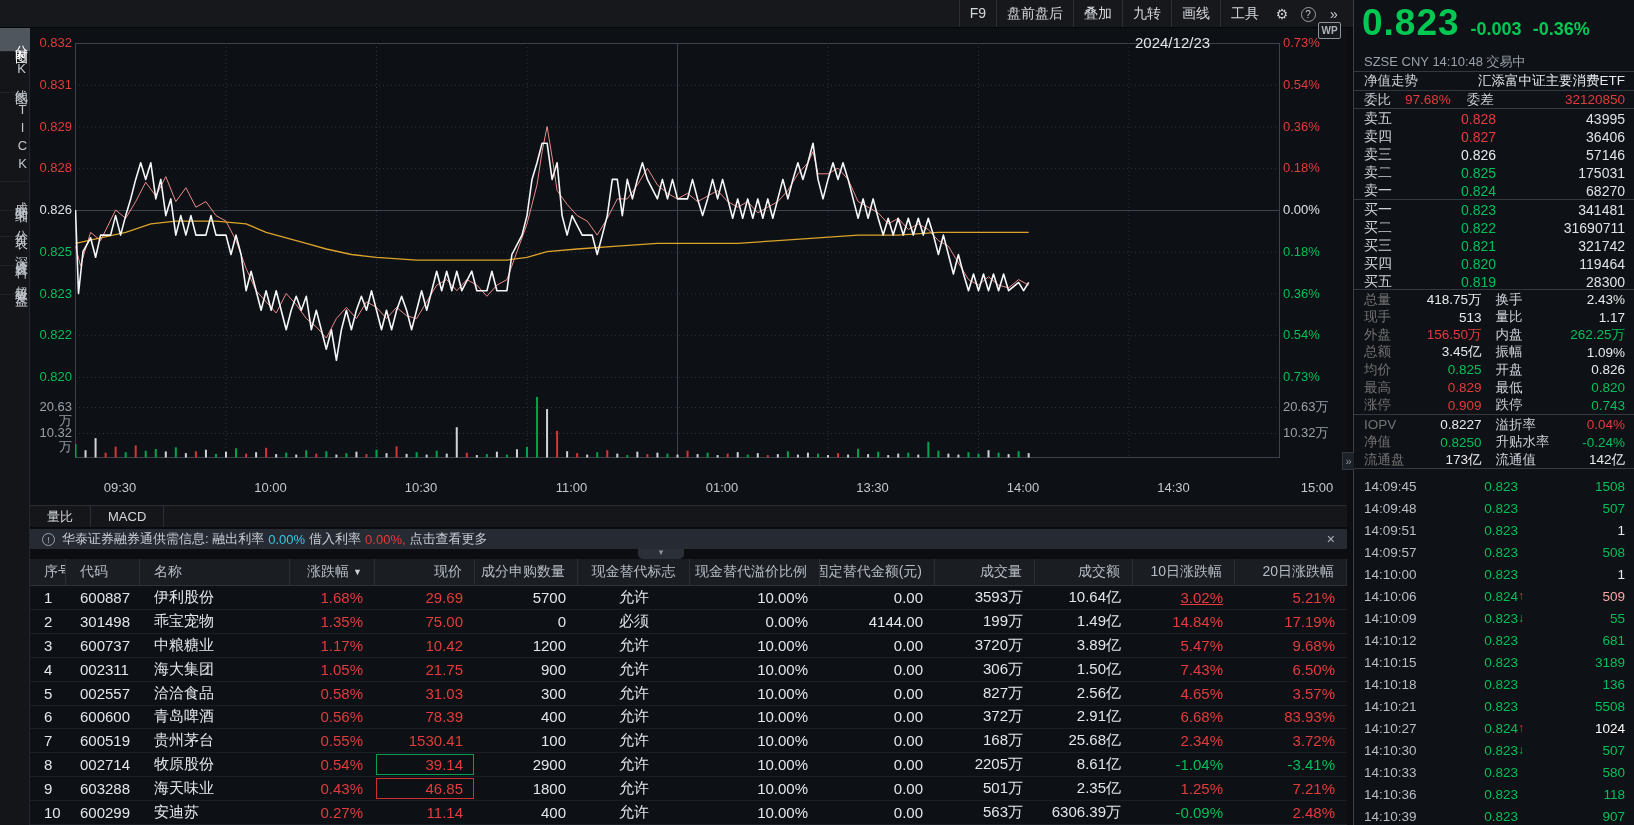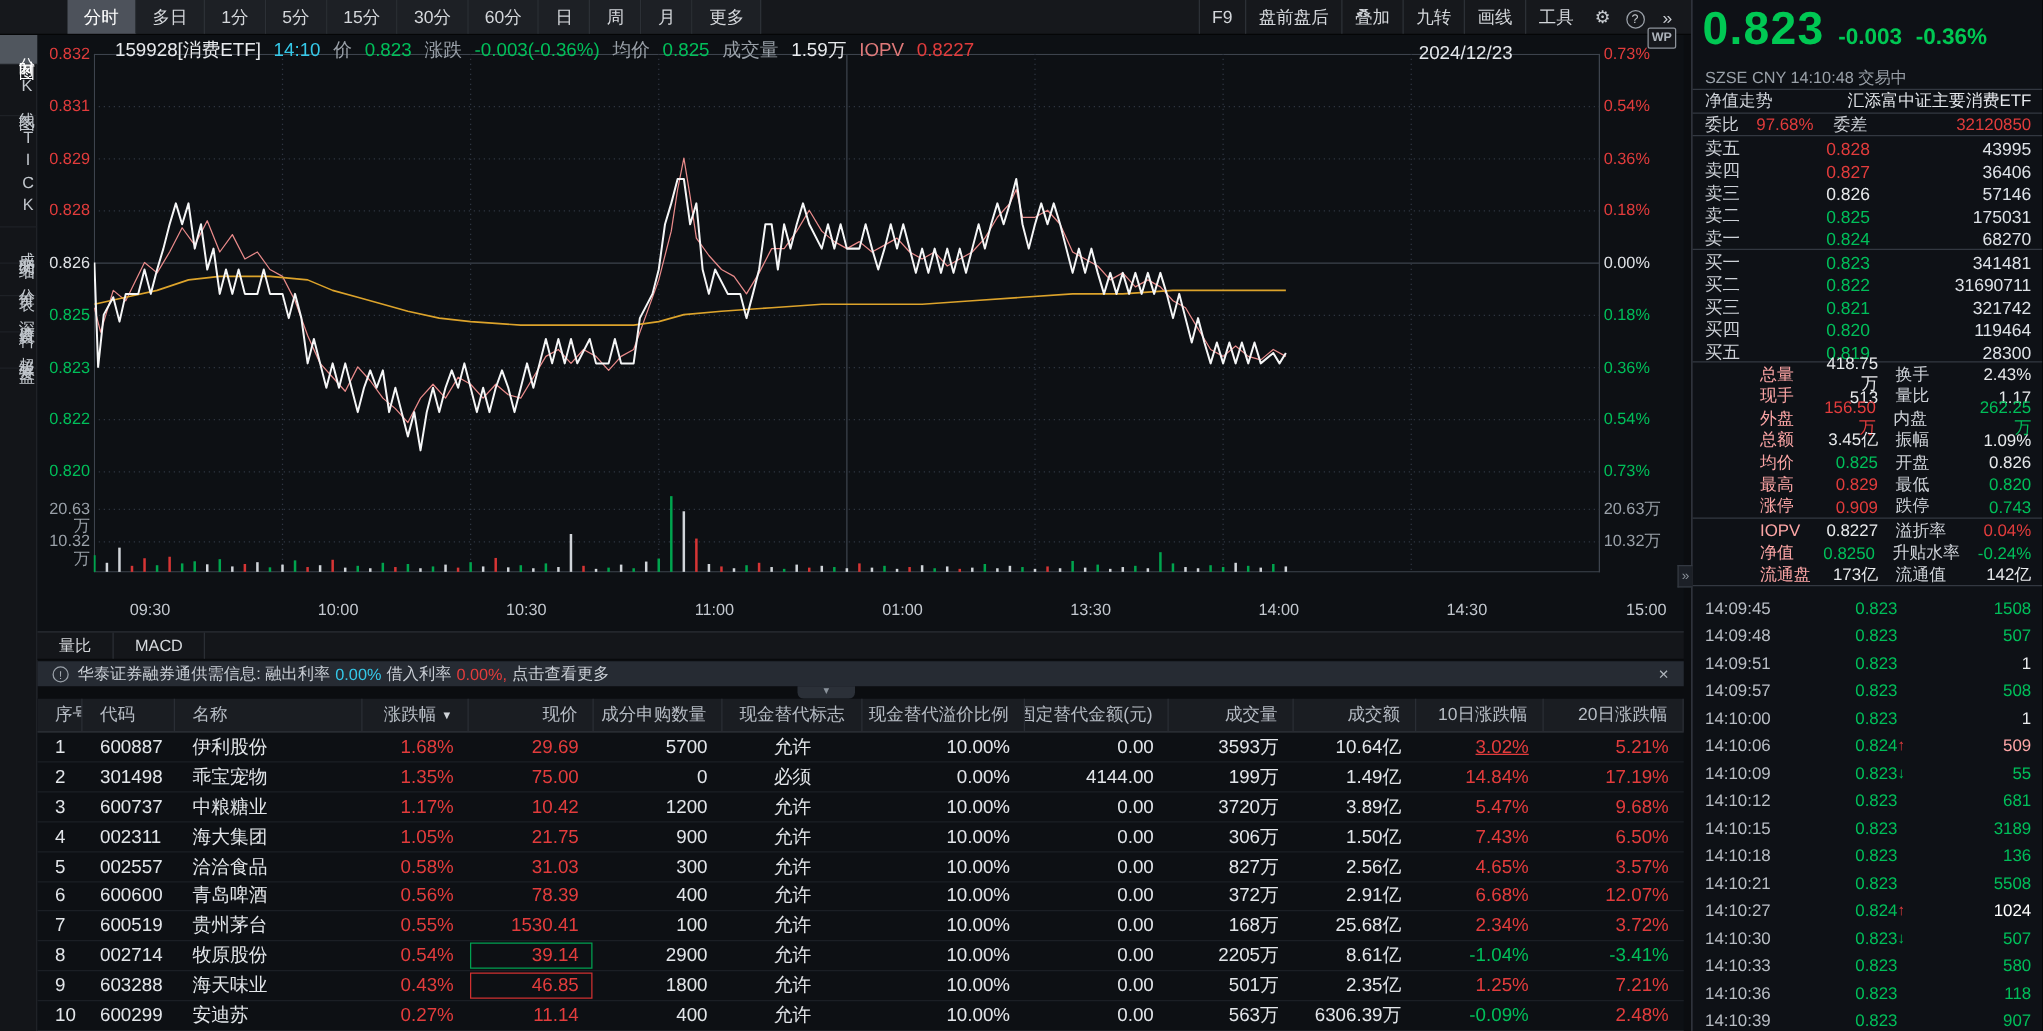--- a/index.html
+++ b/index.html
@@ -66,51 +66,38 @@
   .bigprice { font-size:37px; font-weight:bold; color:#00c853; letter-spacing:1px; }
   .bigchg { font-size:18px; font-weight:bold; color:#00c853; margin-left:11px; }
   .meta { position:absolute; left:10px; top:53px; font-size:13px; color:#9aa1a9; }
   .prow { position:absolute; left:0; width:281px; display:flex; align-items:center; font-size:13.5px; padding:0 10px; }
   .hr { position:absolute; left:0; width:281px; border-top:1px solid #333841; }
   .pl { color:#ced2d8; } .pv { color:#e6e9ed; }
   .book-row { position:absolute; left:0; width:281px; display:flex; font-size:14px; padding:0 10px; align-items:center; }
   .bk-l { width:42px; color:#ced2d8; }
   .bk-p { width:90px; text-align:right; }
   .bk-v { flex:1; text-align:right; color:#dfe3e8; }
-  .st-l { width:52px; color:#fca5a5;margin-left:44px; }
+  .st-l { width:52px; color:#737373; }
   .st-v { flex:1.1; text-align:right; }
   .st-l2 { width:84px; padding-left:14px; color:#ced2d8; }
   .st-v2 { flex:1; text-align:right; }
   .ticks { position:absolute; left:0; top:475px; width:281px; height:350px; overflow:hidden; }
   .tick-row { display:flex; height:22px; align-items:center; font-size:13.5px; padding:0 10px; }
   .tk-t { width:76px; color:#b9bec5; }
   .tk-p { width:78px; text-align:right; }
   .tk-a { width:14px; font-weight:bold; font-size:12px; }
   .tk-v { flex:1; text-align:right; }
   .expander { position:absolute; left:-12px; top:452px; width:12px; height:18px; background:#1c2027; border:1px solid #333841; border-right:none; color:#8b929a; font-size:11px; line-height:16px; text-align:center; }
 </style>
 </head>
 <body>
 
 <div id="root">
 
   <div class="topbar">
-    <div class="topbar-tabs" id="topTabs">
-        <div class="ttab active">分时</div>
-        <div class="ttab">多日</div>
-        <div class="ttab">1分</div>
-        <div class="ttab">5分</div>
-        <div class="ttab">15分</div>
-        <div class="ttab">30分</div>
-        <div class="ttab">60分</div>
-        <div class="ttab">日</div>
-        <div class="ttab">周</div>
-        <div class="ttab">月</div>
-        <div class="ttab">更多</div>
-      </div>
     <div class="topbar-right" id="topRight">
         <div class="tbtn">F9</div>
         <div class="tbtn">盘前盘后</div>
         <div class="tbtn">叠加</div>
         <div class="tbtn">九转</div>
         <div class="tbtn">画线</div>
         <div class="tbtn">工具</div>
         <div class="ticon">⚙</div>
         <div class="ticon"><span class="circle-q">?</span></div>
         <div class="ticon">»</div>
@@ -121,34 +108,20 @@
       <div class="side-item active">分时图</div>
       <div class="side-item">K线图</div>
       <div class="side-item">TICK</div>
       <div class="side-item">成交明细</div>
       <div class="side-item">分价表</div>
       <div class="side-item">深度资料</div>
       <div class="side-item">超级复盘</div>
     </div>
 
   <div class="chart">
-    <div class="cinfo">
-      <span class="ci-sym">159928[消费ETF]</span>
-      <span class="ci-time">14:10</span>
-      <span class="ci-lab">价</span>
-      <span class="ci-green">0.823</span>
-      <span class="ci-lab">涨跌</span>
-      <span class="ci-green">-0.003(-0.36%)</span>
-      <span class="ci-lab">均价</span>
-      <span class="ci-green">0.825</span>
-      <span class="ci-lab">成交量</span>
-      <span class="ci-white">1.59万</span>
-      <span class="ci-pink">IOPV</span>
-      <span class="ci-red">0.8227</span>
-    </div>
     <div class="cdate">2024/12/23</div>
     <svg id="plot" width="1205" height="415">
         <rect x="0" y="0" width="1205" height="415" fill="#0d1014"></rect>
         <line x1="0" y1="0.5" x2="1205" y2="0.5" stroke="#3d434d" stroke-width="1" stroke-dasharray="none"></line>
         <line x1="0" y1="42.25" x2="1205" y2="42.25" stroke="#2e3440" stroke-width="1" stroke-dasharray="1 3"></line>
         <line x1="0" y1="84" x2="1205" y2="84" stroke="#2e3440" stroke-width="1" stroke-dasharray="1 3"></line>
         <line x1="0" y1="125.75" x2="1205" y2="125.75" stroke="#2e3440" stroke-width="1" stroke-dasharray="1 3"></line>
         <line x1="0" y1="167.5" x2="1205" y2="167.5" stroke="#3d434d" stroke-width="1" stroke-dasharray="none"></line>
         <line x1="0" y1="209.25" x2="1205" y2="209.25" stroke="#2e3440" stroke-width="1" stroke-dasharray="1 3"></line>
         <line x1="0" y1="251" x2="1205" y2="251" stroke="#2e3440" stroke-width="1" stroke-dasharray="1 3"></line>
@@ -443,21 +416,21 @@
         <div class="tcell al cw" style="width: 150px; flex: 0 0 150px;">青岛啤酒</div>
         <div class="tcell ar cr" style="width: 85px; flex: 0 0 85px;">0.56%</div>
         <div class="tcell ar cr" style="width: 100px; flex: 0 0 100px;">78.39</div>
         <div class="tcell ar cw" style="width: 103px; flex: 0 0 103px;">400</div>
         <div class="tcell ac cw" style="width: 112px; flex: 0 0 112px;">允许</div>
         <div class="tcell ar cw" style="width: 130px; flex: 0 0 130px;">10.00%</div>
         <div class="tcell ar cw" style="width: 115px; flex: 0 0 115px;">0.00</div>
         <div class="tcell ar cw" style="width: 100px; flex: 0 0 100px;">372万</div>
         <div class="tcell ar cw" style="width: 98px; flex: 0 0 98px;">2.91亿</div>
         <div class="tcell ar cr" style="width: 102px; flex: 0 0 102px;">6.68%</div>
-        <div class="tcell ar cr" style="width: 112px; flex: 0 0 112px;">12.07%</div>
+        <div class="tcell ar cr" style="width: 112px; flex: 0 0 112px;">83.93%</div>
       </div>
       <div class="trow">
         <div class="tcell al cw" style="width: 36px; flex: 0 0 36px;">7</div>
         <div class="tcell al cw" style="width: 74px; flex: 0 0 74px;">600519</div>
         <div class="tcell al cw" style="width: 150px; flex: 0 0 150px;">贵州茅台</div>
         <div class="tcell ar cr" style="width: 85px; flex: 0 0 85px;">0.55%</div>
         <div class="tcell ar cr" style="width: 100px; flex: 0 0 100px;">1530.41</div>
         <div class="tcell ar cw" style="width: 103px; flex: 0 0 103px;">100</div>
         <div class="tcell ac cw" style="width: 112px; flex: 0 0 112px;">允许</div>
         <div class="tcell ar cw" style="width: 130px; flex: 0 0 130px;">10.00%</div>

